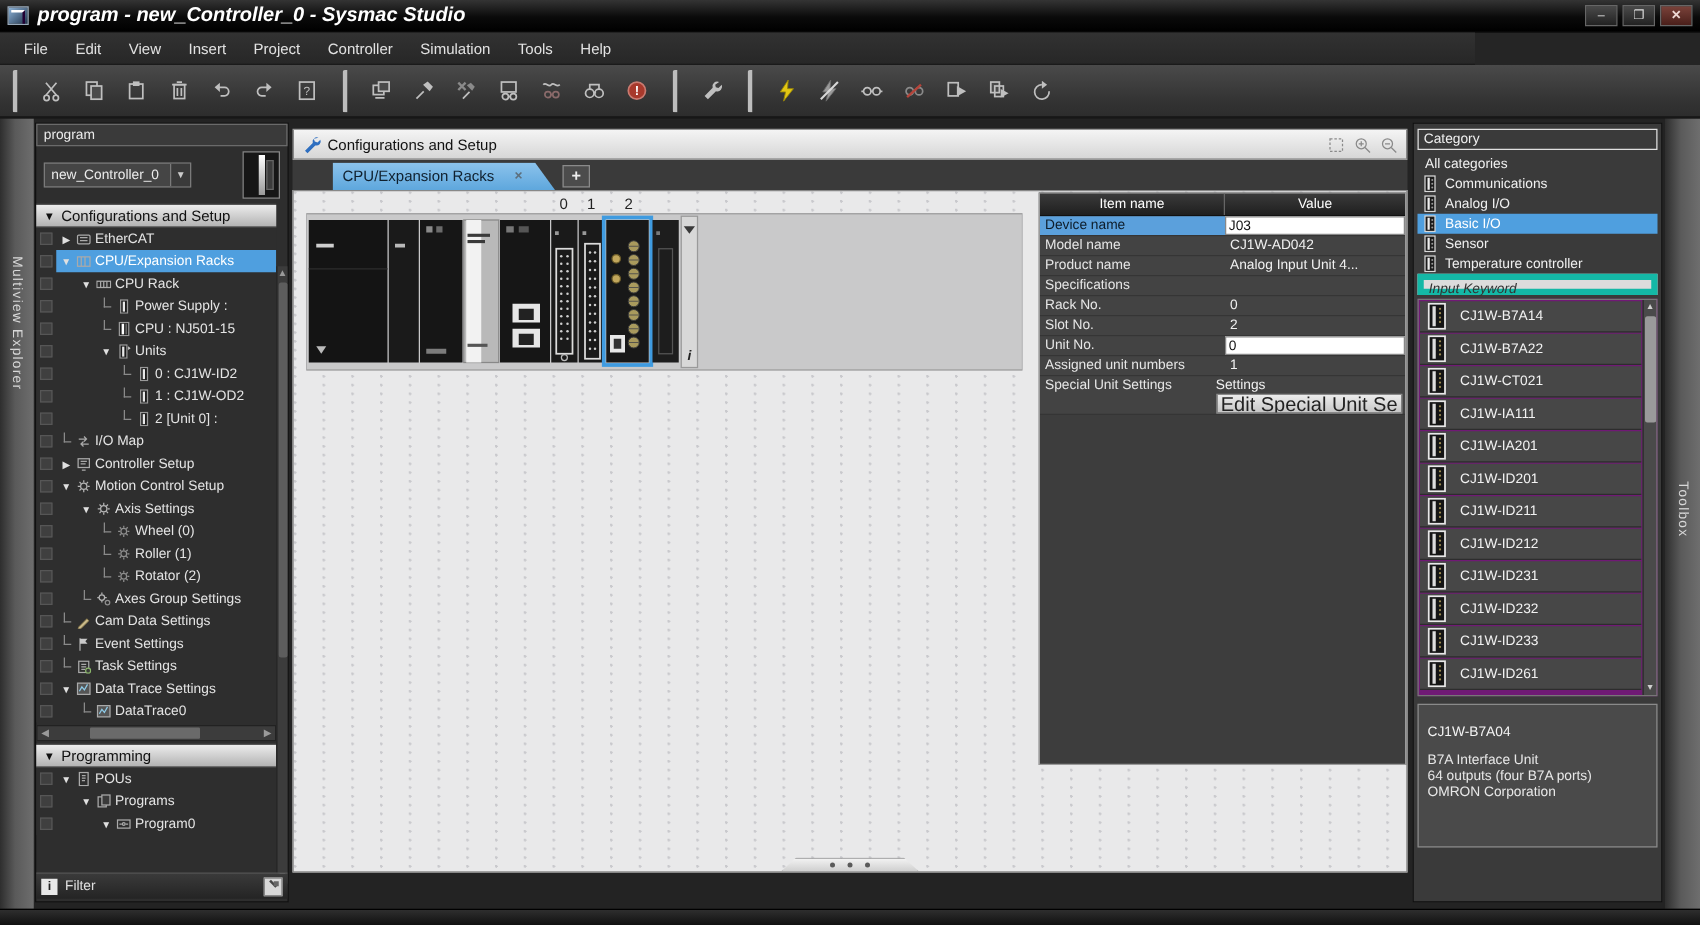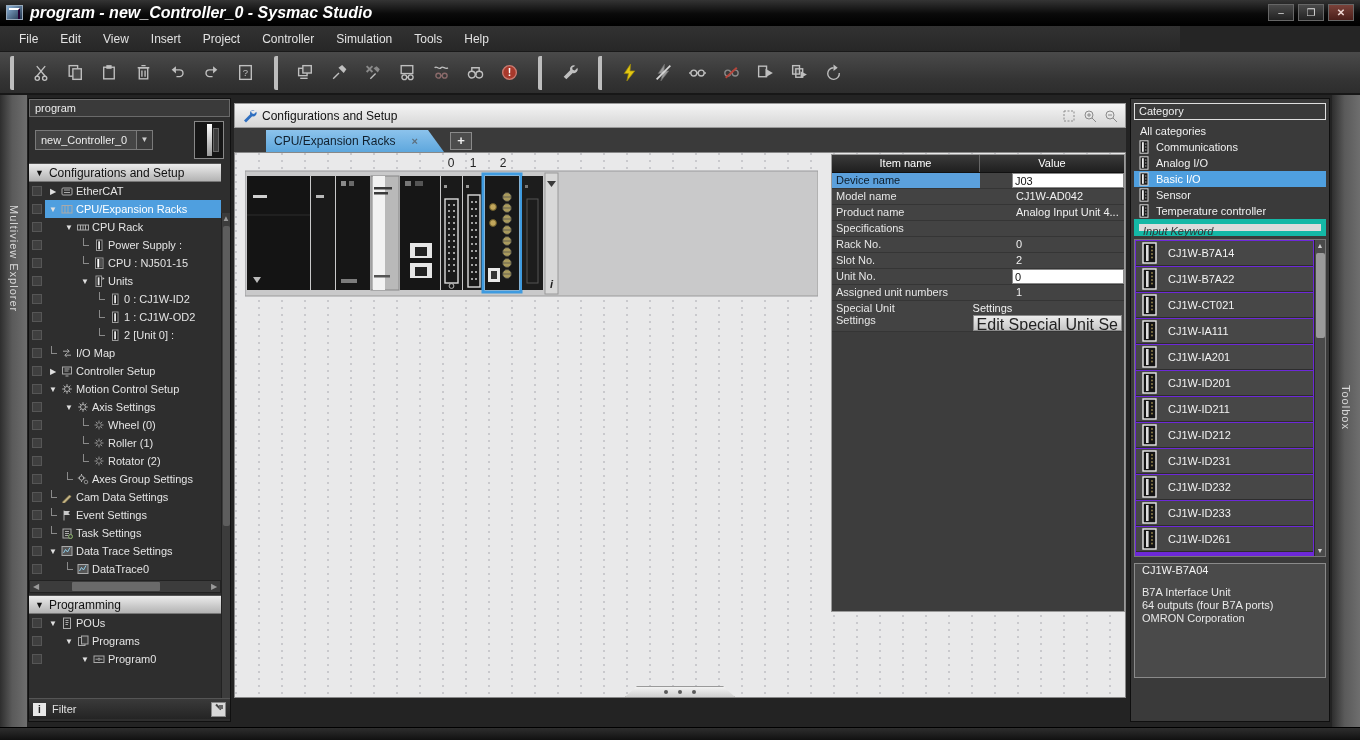--- a/index.html
+++ b/index.html
@@ -120,51 +120,51 @@
 
   
   #props { position:absolute; left:596px; top:1px; width:294px; height:458px; background:#3d3d3d; border:1px solid #9a9a9a; }
   #props-header { display:flex; height:18px; background:linear-gradient(#3a3a3a,#1f1f1f); border-bottom:1px solid #111; }
   #props-header div { color:#fff; font-size:11px; text-align:center; line-height:17px; }
   #props-header .c1 { width:148px; border-right:1px solid #666; }
   #props-header .c2 { flex:1; }
   .prow { display:flex; min-height:16px; border-bottom:1px solid #353535; background:#434343; }
   .prow .pitem { width:148px; color:#e6e6e6; padding:1px 0 0 4px; }
   .prow .pitem.sel { background:#5ba0dc; color:#0d1c29; }
-  .prow .pval { flex:1; color:#f0f0f0; padding:1px 0 0 4px;margin-left:32px; }
+  .prow .pval { flex:1; color:#f0f0f0; padding:1px 0 0 4px; }
   .prow input { width:100%; height:15px; border:1px solid #888; background:#fff; color:#111; font-size:11px;
     font-family:"Liberation Sans",sans-serif; padding:0 2px; }
   .prow .pbtn { display:block; width:100%; height:16px; background:linear-gradient(#ececec,#c6c6c6); border:1px solid #8a8a8a;
     color:#222; font-size:16px; text-align:left; padding:0 3px; white-space:nowrap; overflow:hidden; margin-top:1px;
     font-family:"Liberation Sans",sans-serif; }
 
   
   #toolbox { position:absolute; left:1130px; top:3px; width:200px; height:624px; background:#3a3a3a; border:1px solid #0f0f0f; padding:4px 3px; }
   #category-box { height:17px; border:1px solid #e0e0e0; background:#3a3a3a; color:#f0f0f0; padding:1px 4px; font-size:11px; }
   #category-list { margin-top:3px; }
   .cat-row { height:16px; display:flex; align-items:center; color:#f0f0f0; padding-left:4px; }
   .cat-row.sel { background:#4f9fdf; color:#fff; }
   .cat-row .cicon { width:14px; height:14px; margin-right:4px; display:flex; align-items:center; }
   .cat-row .cicon svg { width:12px; height:14px; }
   .cat-row.nocat { padding-left:6px; }
 
   #keyword-box { height:17px; background:#dcdcdc; border:5px solid #14b8a6; color:#333;
     font-style:italic; font-size:11px; padding:1px 4px; }
 
-  #device-list { margin-top:3px; height:318px; background:#6d28d9; border:1px solid #777; position:relative; overflow:hidden; padding:1px 12px 1px 1px; }
+  #device-list { margin-top:3px; height:318px; background:#701a75; border:1px solid #777; position:relative; overflow:hidden; padding:1px 12px 1px 1px; }
   .dev-row { height:25px; margin-bottom:1px; background:#474747; display:flex; align-items:center; border-bottom:1px solid #2d2d2d; }
   .dev-row .dicon { width:24px; height:24px; margin:0 6px 0 2px; display:flex; align-items:center; justify-content:center; }
   .dev-row .dicon svg { width:18px; height:22px; }
   .dev-row .dlabel { color:#f2f2f2; font-size:11px; }
   #dev-scroll { position:absolute; right:0; top:0; width:11px; height:100%; background:#4a4a4a; border-left:1px solid #2a2a2a; }
   #dev-scroll .arrow { height:11px; color:#cfcfcf; font-size:7px; text-align:center; line-height:11px; }
   #dev-scroll .arrow.down { position:absolute; bottom:0; width:100%; }
   #dev-scroll .thumb { position:absolute; left:1px; top:13px; width:9px; height:85px; background:#9a9a9a; border-radius:2px; }
 
-  #device-desc { margin-top:6px; height:115px; background:#4a4a4a; border:1px solid #8a8a8a; padding:0 7px; }
+  #device-desc { margin-top:6px; height:115px; background:#4a4a4a; border:1px solid #8a8a8a; padding:16px 7px; }
   #desc-model { color:#f4f4f4; font-size:11px; }
   .desc-line { color:#e8e8e8; font-size:11px; line-height:13px; }
   #desc-gap { height:10px; }
 
   
   #statusbar { position:absolute; left:0; top:727px; width:1360px; height:13px; background:linear-gradient(#2e2e2e,#111); border-top:1px solid #000; }
 </style>
 </head>
 <body>
 

